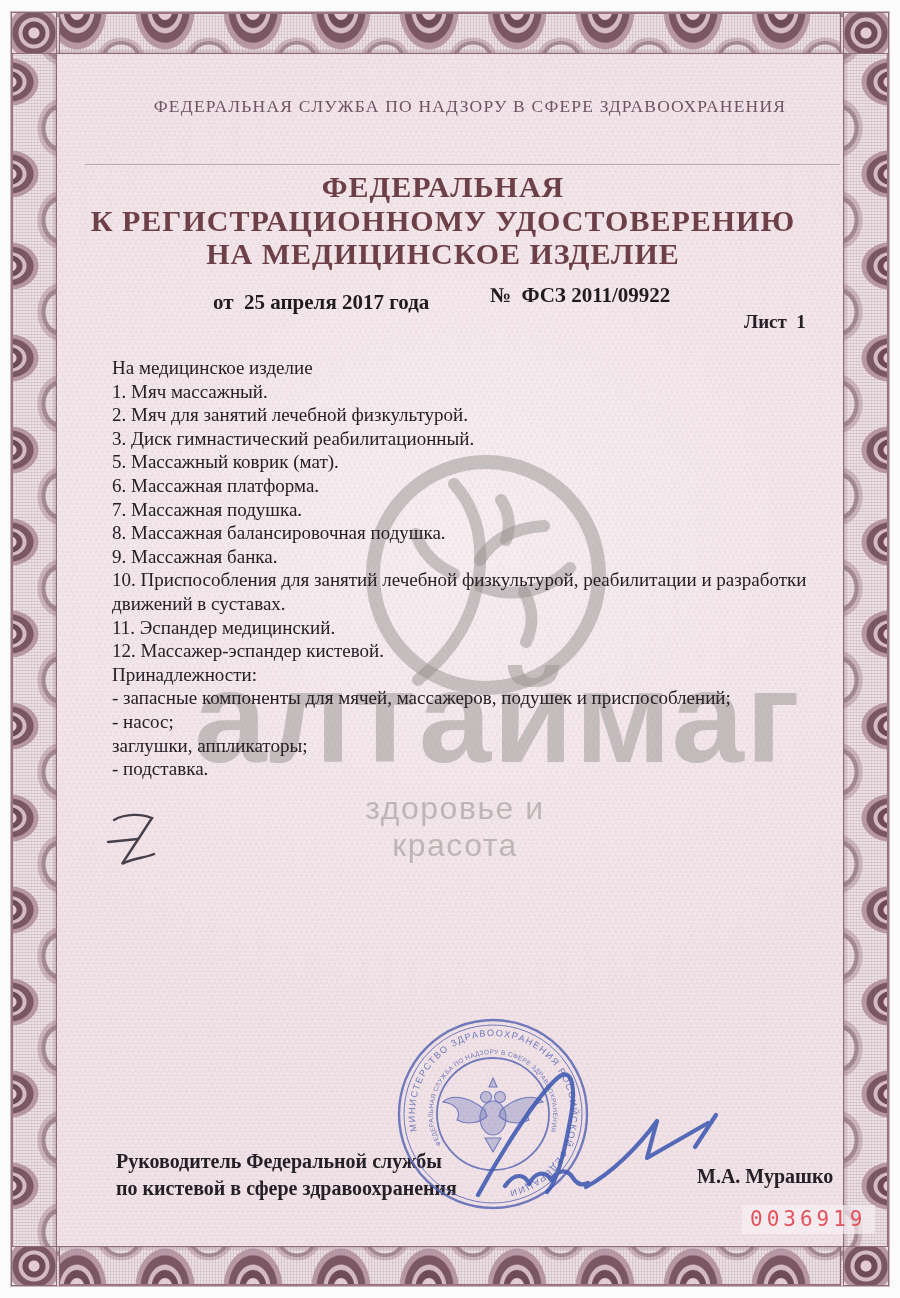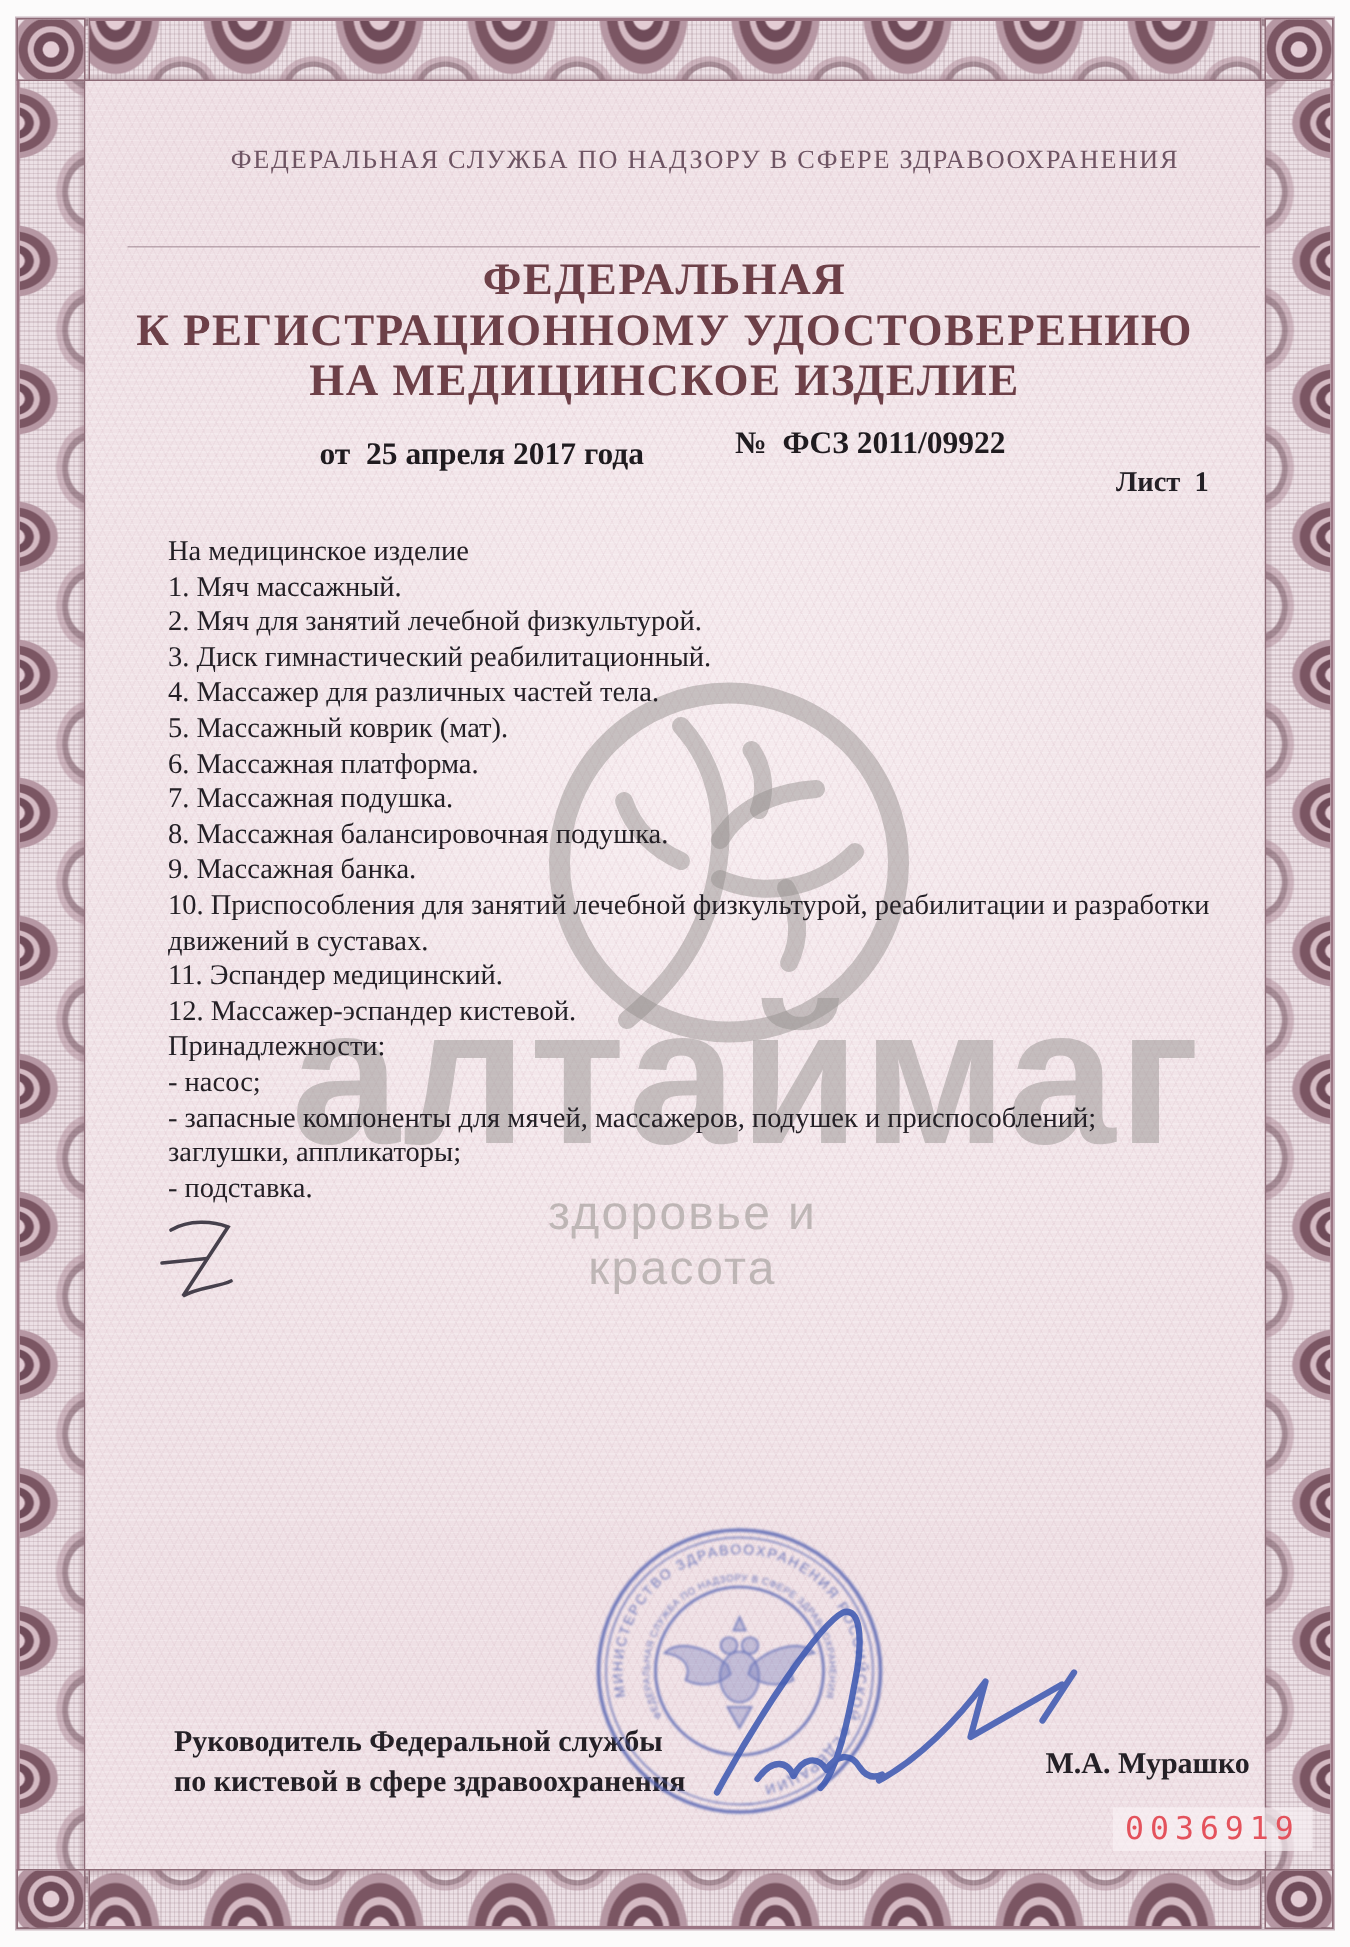--- a/index.html
+++ b/index.html
@@ -140,32 +140,31 @@
 
     <div class="meta meta-date">от  25 апреля 2017 года</div>
     <div class="meta meta-num">№  ФСЗ 2011/09922</div>
     <div class="sheet">Лист  1</div>
 
     <div class="bodyblock">
       <p>На медицинское изделие</p>
       <div>1. Мяч массажный.</div>
       <div>2. Мяч для занятий лечебной физкультурой.</div>
       <div>3. Диск гимнастический реабилитационный.</div>
-      <div>4. Массажер для различных частей тела.</div>
       <div>5. Массажный коврик (мат).</div>
       <div>6. Массажная платформа.</div>
       <div>7. Массажная подушка.</div>
       <div>8. Массажная балансировочная подушка.</div>
       <div>9. Массажная банка.</div>
       <div>10. Приспособления для занятий лечебной физкультурой, реабилитации и разработки движений в суставах.</div>
       <div>11. Эспандер медицинский.</div>
       <div>12. Массажер-эспандер кистевой.</div>
       <div>Принадлежности:</div>
+      <div>- запасные компоненты для мячей, массажеров, подушек и приспособлений;</div>
       <div>- насос;</div>
-      <div>- запасные компоненты для мячей, массажеров, подушек и приспособлений;</div>
       <div>заглушки, аппликаторы;</div>
       <div>- подставка.</div>
     </div>
 
     <div class="footer-title ft-1">Руководитель Федеральной службы</div>
     <div class="footer-title ft-2">по кистевой в сфере здравоохранения</div>
     <div class="signatory-name">М.А. Мурашко</div>
     <div class="serial">0036919</div>
   </div>
 

